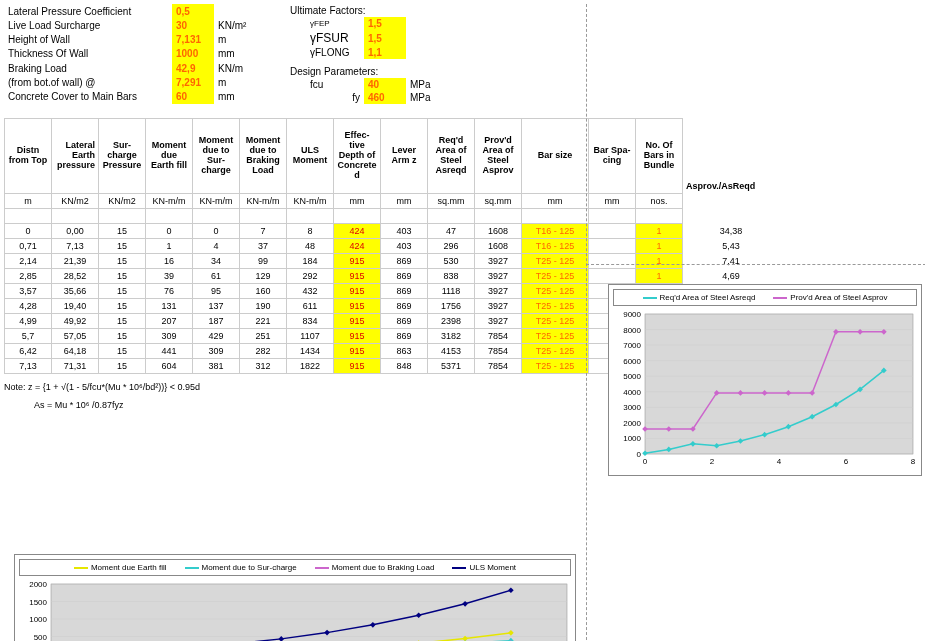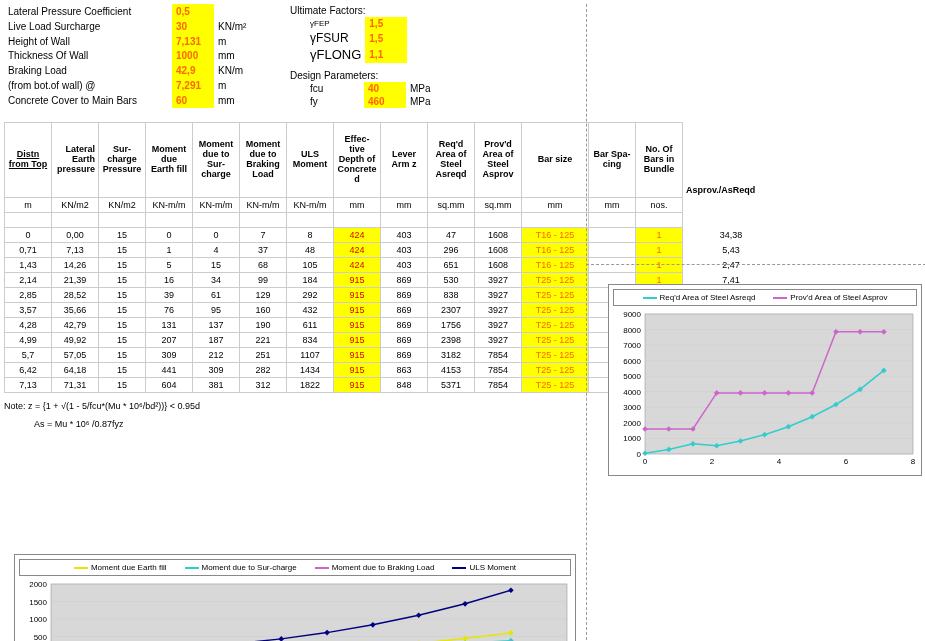--- a/index.html
+++ b/index.html
@@ -148,50 +148,50 @@
       <div class="block" id="ultimate" style="margin-left:20px;">
           <div class="row">
             <div style="width:50px;font-size:8px;">γFEP</div>
   <div class="val orange">1,5</div>
           </div>
           <div class="row">
             <div style="width:50px;font-size:12px;">γFSUR</div>
   <div class="val orange">1,5</div>
           </div>
           <div class="row">
-            <div style="width:50px;font-size:13px;">γFLONG</div>
+            <div style="width:50px;font-size:10px;">γFLONG</div>
   <div class="val orange">1,1</div>
           </div>
         </div>
       <div style="height:6px;"></div>
       <div class="block">
         <div class="row">
             <div class="section-title">Design Parameters:</div>
           </div>
       </div>
       <div class="block" id="design" style="margin-left:20px;">
           <div class="row">
             <div style="width:50px;">fcu</div>
   <div class="val orange">40</div>
   <div class="unit">MPa</div>
           </div>
           <div class="row">
-            <div style="width:50px;">fy</div>
+            <div style="width:50px;text-align:right;">fy</div>
   <div class="val orange">460</div>
   <div class="unit">MPa</div>
           </div>
         </div>
     </div>
   </div>
 
 
   <table class="data">
     <thead>
         <tr id="hdr">
-          <th style="white-space: normal; text-decoration: underline;">Distn from Top</th>
+          <th style="white-space: normal;">Distn from Top</th>
           <th style="white-space: normal; text-align: right;">Lateral Earth pressure</th>
           <th style="white-space: normal;">Sur-charge Pressure</th>
           <th style="white-space: normal;">Moment due Earth fill</th>
           <th style="white-space: normal;">Moment due to Sur-charge</th>
           <th style="white-space: normal;">Moment due to Braking Load</th>
           <th style="white-space: normal;">ULS Moment</th>
           <th style="white-space: normal;">Effec-tive Depth of Concrete d</th>
           <th style="white-space: normal;">Lever Arm z</th>
           <th style="white-space: normal;">Req'd Area of Steel Asreqd</th>
           <th style="white-space: normal;">Prov'd Area of Steel Asprov</th>
@@ -264,37 +264,20 @@
           <td class="hl-yellow red">424</td>
           <td>403</td>
           <td>296</td>
           <td>1608</td>
           <td class="hl-yellow orange" style="width: 60px;">T16 - 125</td>
           <td></td>
           <td class="hl-yellow orange">1</td>
           <td class="ratio-col">5,43</td>
         </tr>
         <tr>
-          <td>1,43</td>
-          <td>14,26</td>
-          <td>15</td>
-          <td>5</td>
-          <td>15</td>
-          <td>68</td>
-          <td>105</td>
-          <td class="hl-yellow red">424</td>
-          <td>403</td>
-          <td>651</td>
-          <td>1608</td>
-          <td class="hl-yellow orange" style="width: 60px;">T16 - 125</td>
-          <td></td>
-          <td class="hl-yellow orange">1</td>
-          <td class="ratio-col">2,47</td>
-        </tr>
-        <tr>
           <td>2,14</td>
           <td>21,39</td>
           <td>15</td>
           <td>16</td>
           <td>34</td>
           <td>99</td>
           <td>184</td>
           <td class="hl-yellow red">915</td>
           <td>869</td>
           <td>530</td>
@@ -324,30 +307,30 @@
         <tr>
           <td>3,57</td>
           <td>35,66</td>
           <td>15</td>
           <td>76</td>
           <td>95</td>
           <td>160</td>
           <td>432</td>
           <td class="hl-yellow red">915</td>
           <td>869</td>
-          <td>2307</td>
+          <td>1118</td>
           <td>3927</td>
           <td class="hl-yellow orange" style="width: 60px;">T25 - 125</td>
           <td></td>
           <td class="hl-yellow orange">1</td>
           <td class="ratio-col">3,16</td>
         </tr>
         <tr>
           <td>4,28</td>
-          <td>42,79</td>
+          <td>19,40</td>
           <td>15</td>
           <td>131</td>
           <td>137</td>
           <td>190</td>
           <td>611</td>
           <td class="hl-yellow red">915</td>
           <td>869</td>
           <td>1756</td>
           <td>3927</td>
           <td class="hl-yellow orange" style="width: 60px;">T25 - 125</td>
@@ -370,21 +353,21 @@
           <td class="hl-yellow orange" style="width: 60px;">T25 - 125</td>
           <td></td>
           <td class="hl-yellow orange">1</td>
           <td class="ratio-col">1,64</td>
         </tr>
         <tr>
           <td>5,7</td>
           <td>57,05</td>
           <td>15</td>
           <td>309</td>
-          <td>212</td>
+          <td>429</td>
           <td>251</td>
           <td>1107</td>
           <td class="hl-yellow red">915</td>
           <td>869</td>
           <td>3182</td>
           <td>7854</td>
           <td class="hl-yellow orange" style="width: 60px;">T25 - 125</td>
           <td></td>
           <td class="hl-yellow orange">2</td>
           <td class="ratio-col">2,47</td>

